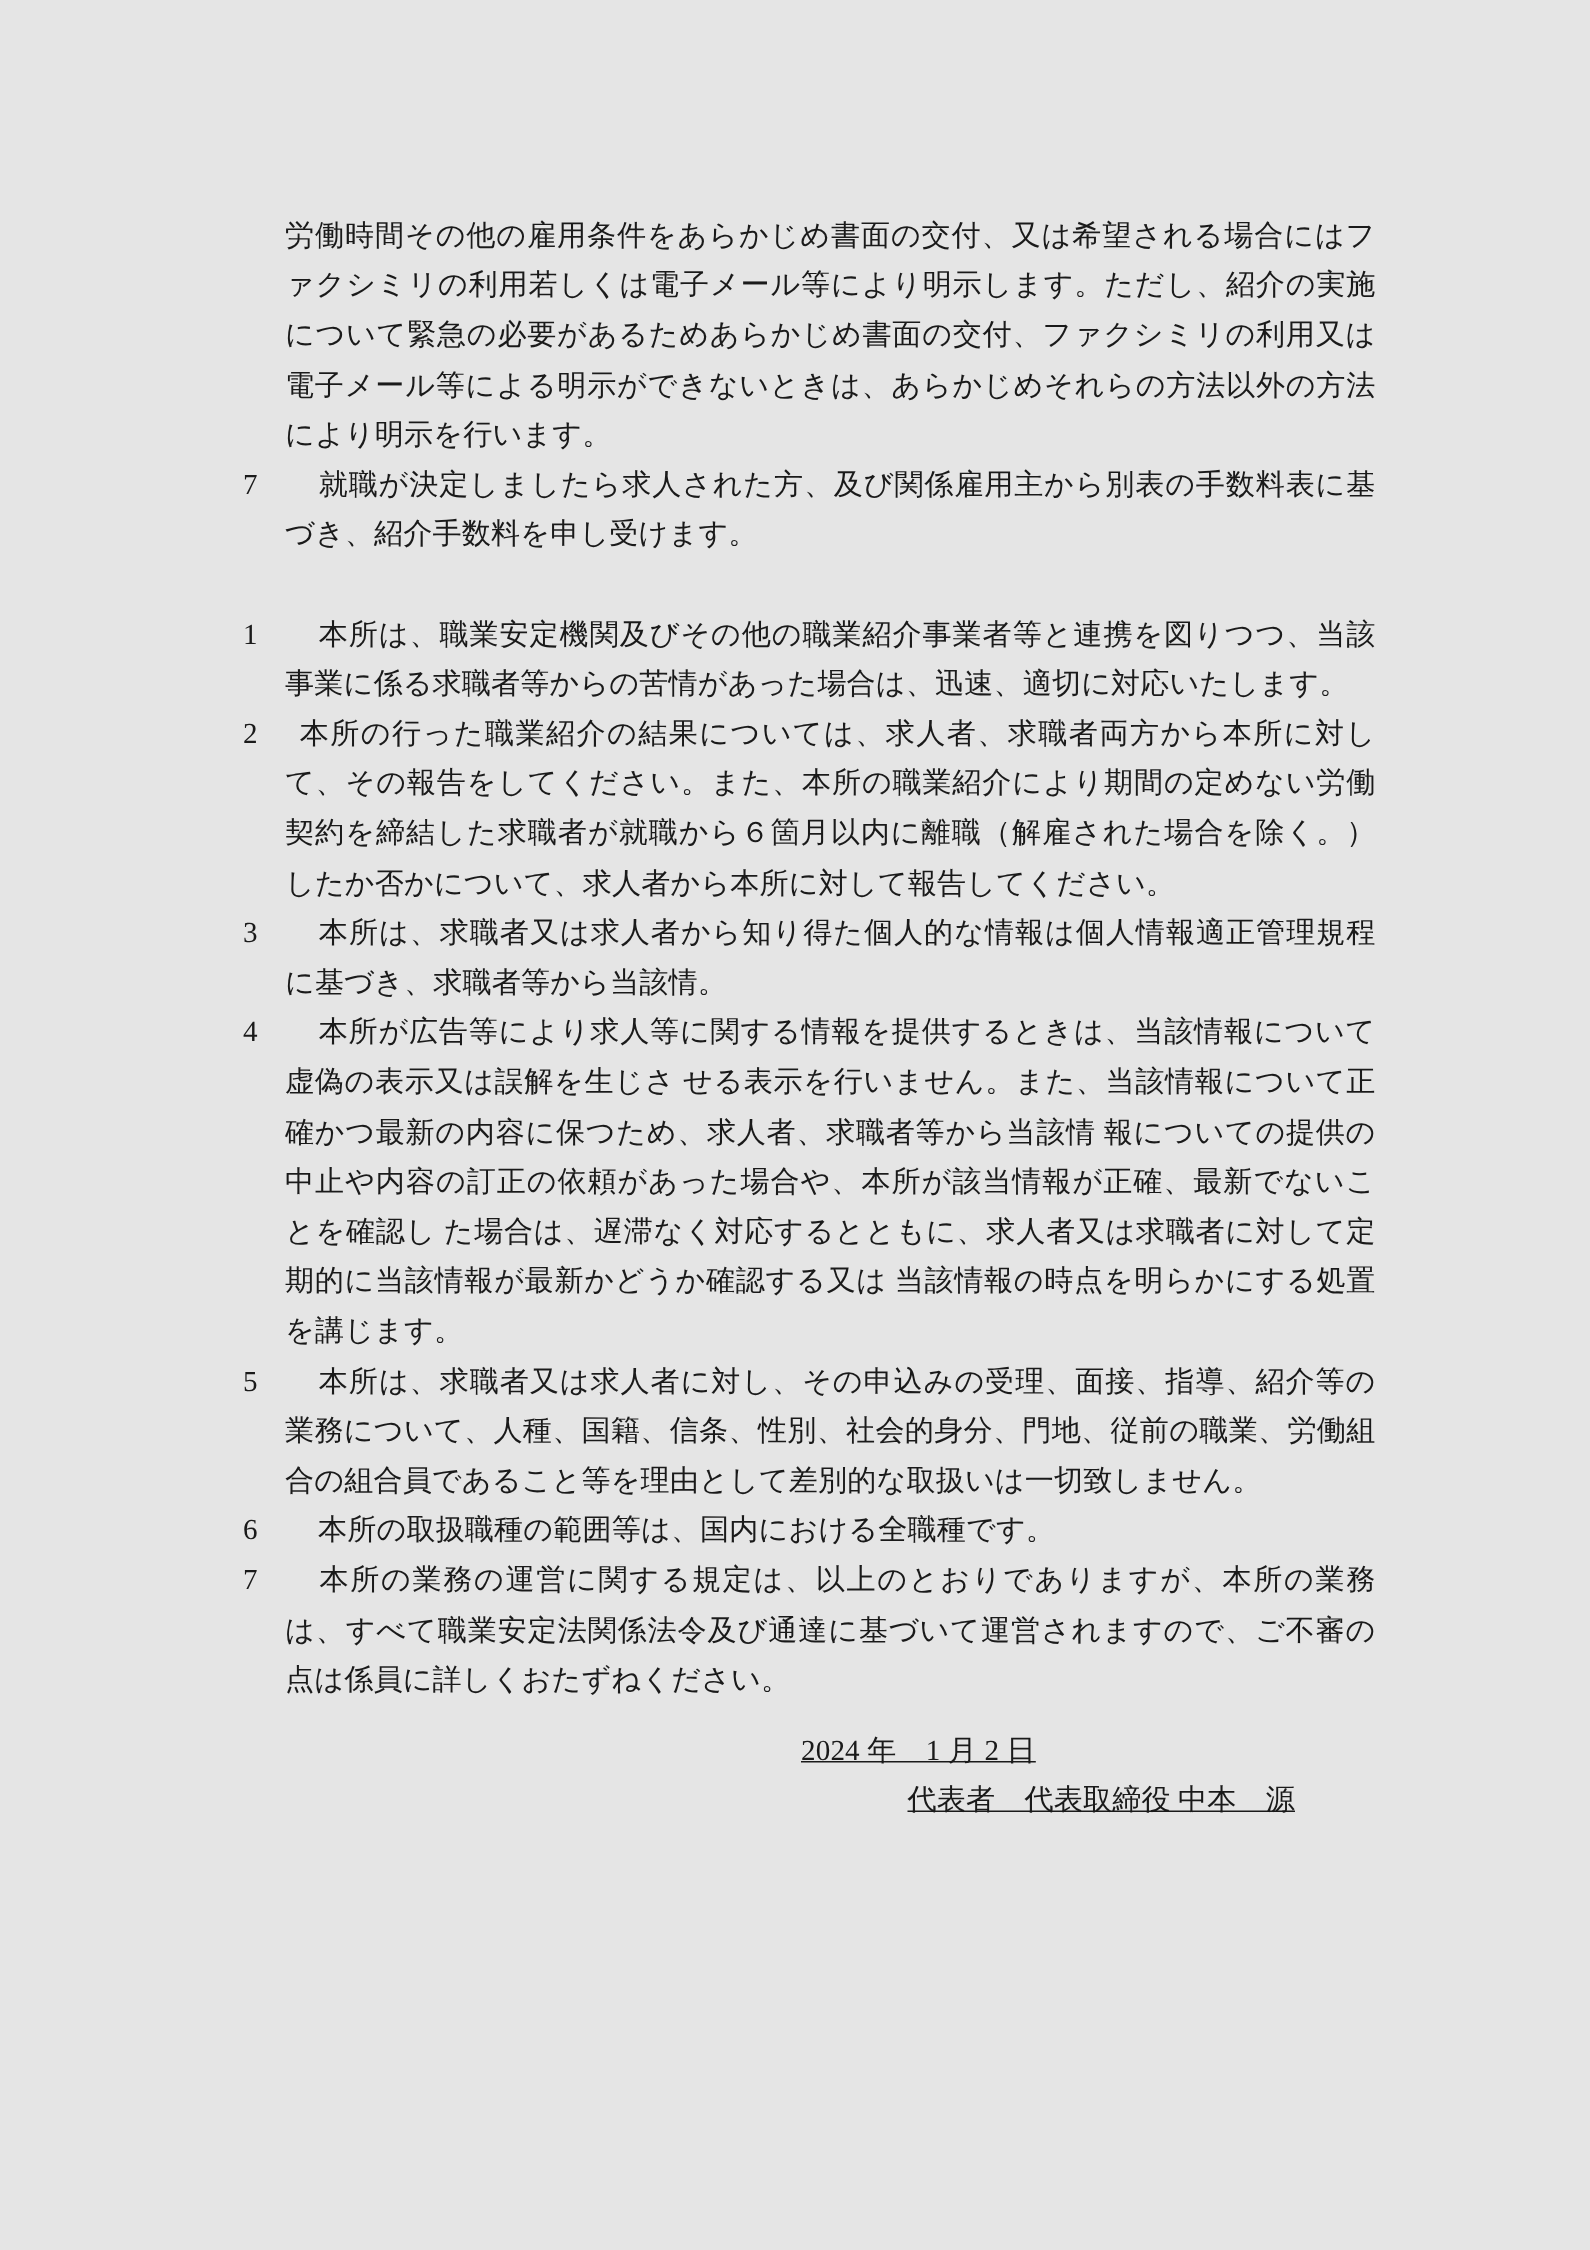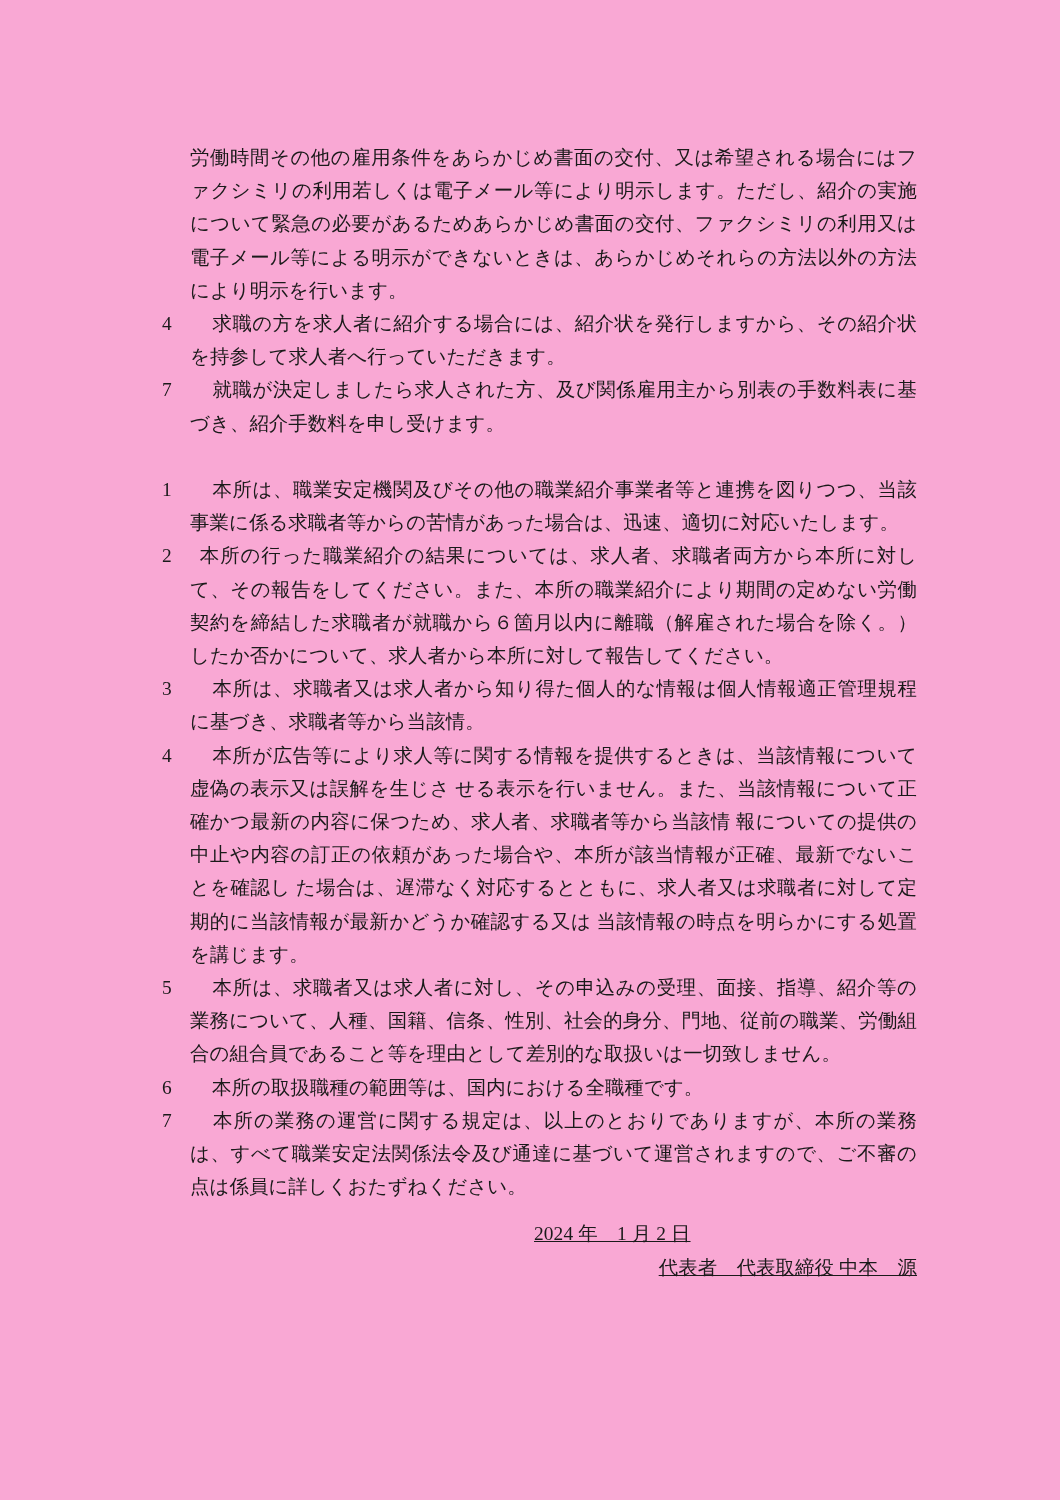--- a/index.html
+++ b/index.html
@@ -13,21 +13,21 @@
     height: 1500px;
     font-family: "Liberation Serif", "DejaVu Serif", serif;
     color: #1a1a1a;
     position: relative;
     overflow: hidden;
   }
 
   .page {
     position: absolute;
     inset: 0;
-    background: #f9a8d4;
+    background: #e5e5e5;
   }
 
   
   .body-col {
     position: absolute;
     left: 150px;
     top: 141px;
     width: 767px;
   }
 
@@ -95,32 +95,30 @@
     white-space: pre;
     letter-spacing: 0.1px;
   }
   .sign-name {
     font-size: 19.4px;
     line-height: 33.2px;
     margin: 0;
     padding-left: 455px;
     white-space: pre;
     letter-spacing: 0.1px;
-    text-align: right;
   }
 </style>
 </head>
 <body>
 
 <div class="page">
   <div class="body-col">
 
     <p class="para lead">労働時間その他の雇用条件をあらかじめ書面の交付、又は希望される場合にはファクシミリの利用若しくは電子メール等により明示します。ただし、紹介の実施について緊急の必要があるためあらかじめ書面の交付、ファクシミリの利用又は電子メール等による明示ができないときは、あらかじめそれらの方法以外の方法により明示を行います。</p>
 
-    <p class="item"><span class="num">4</span><span class="gap-wide"> </span><span>求職の方を求人者に紹介する場合には、紹介状を発行しますから、その紹介状を持参して求人者へ行っていただきます。</span></p>
 
 
 
     <p class="item"><span class="num">7</span><span class="gap-wide"> </span><span>就職が決定しましたら求人された方、及び関係雇用主から別表の手数料表に基づき、紹介手数料を申し受けます。</span></p>
 
     <div class="spacer-line"></div>
 
 
     <p class="item"><span class="num">1</span><span class="gap-wide"> </span><span>本所は、職業安定機関及びその他の職業紹介事業者等と連携を図りつつ、当該事業に係る求職者等からの苦情があった場合は、迅速、適切に対応いたします。</span></p>
 

